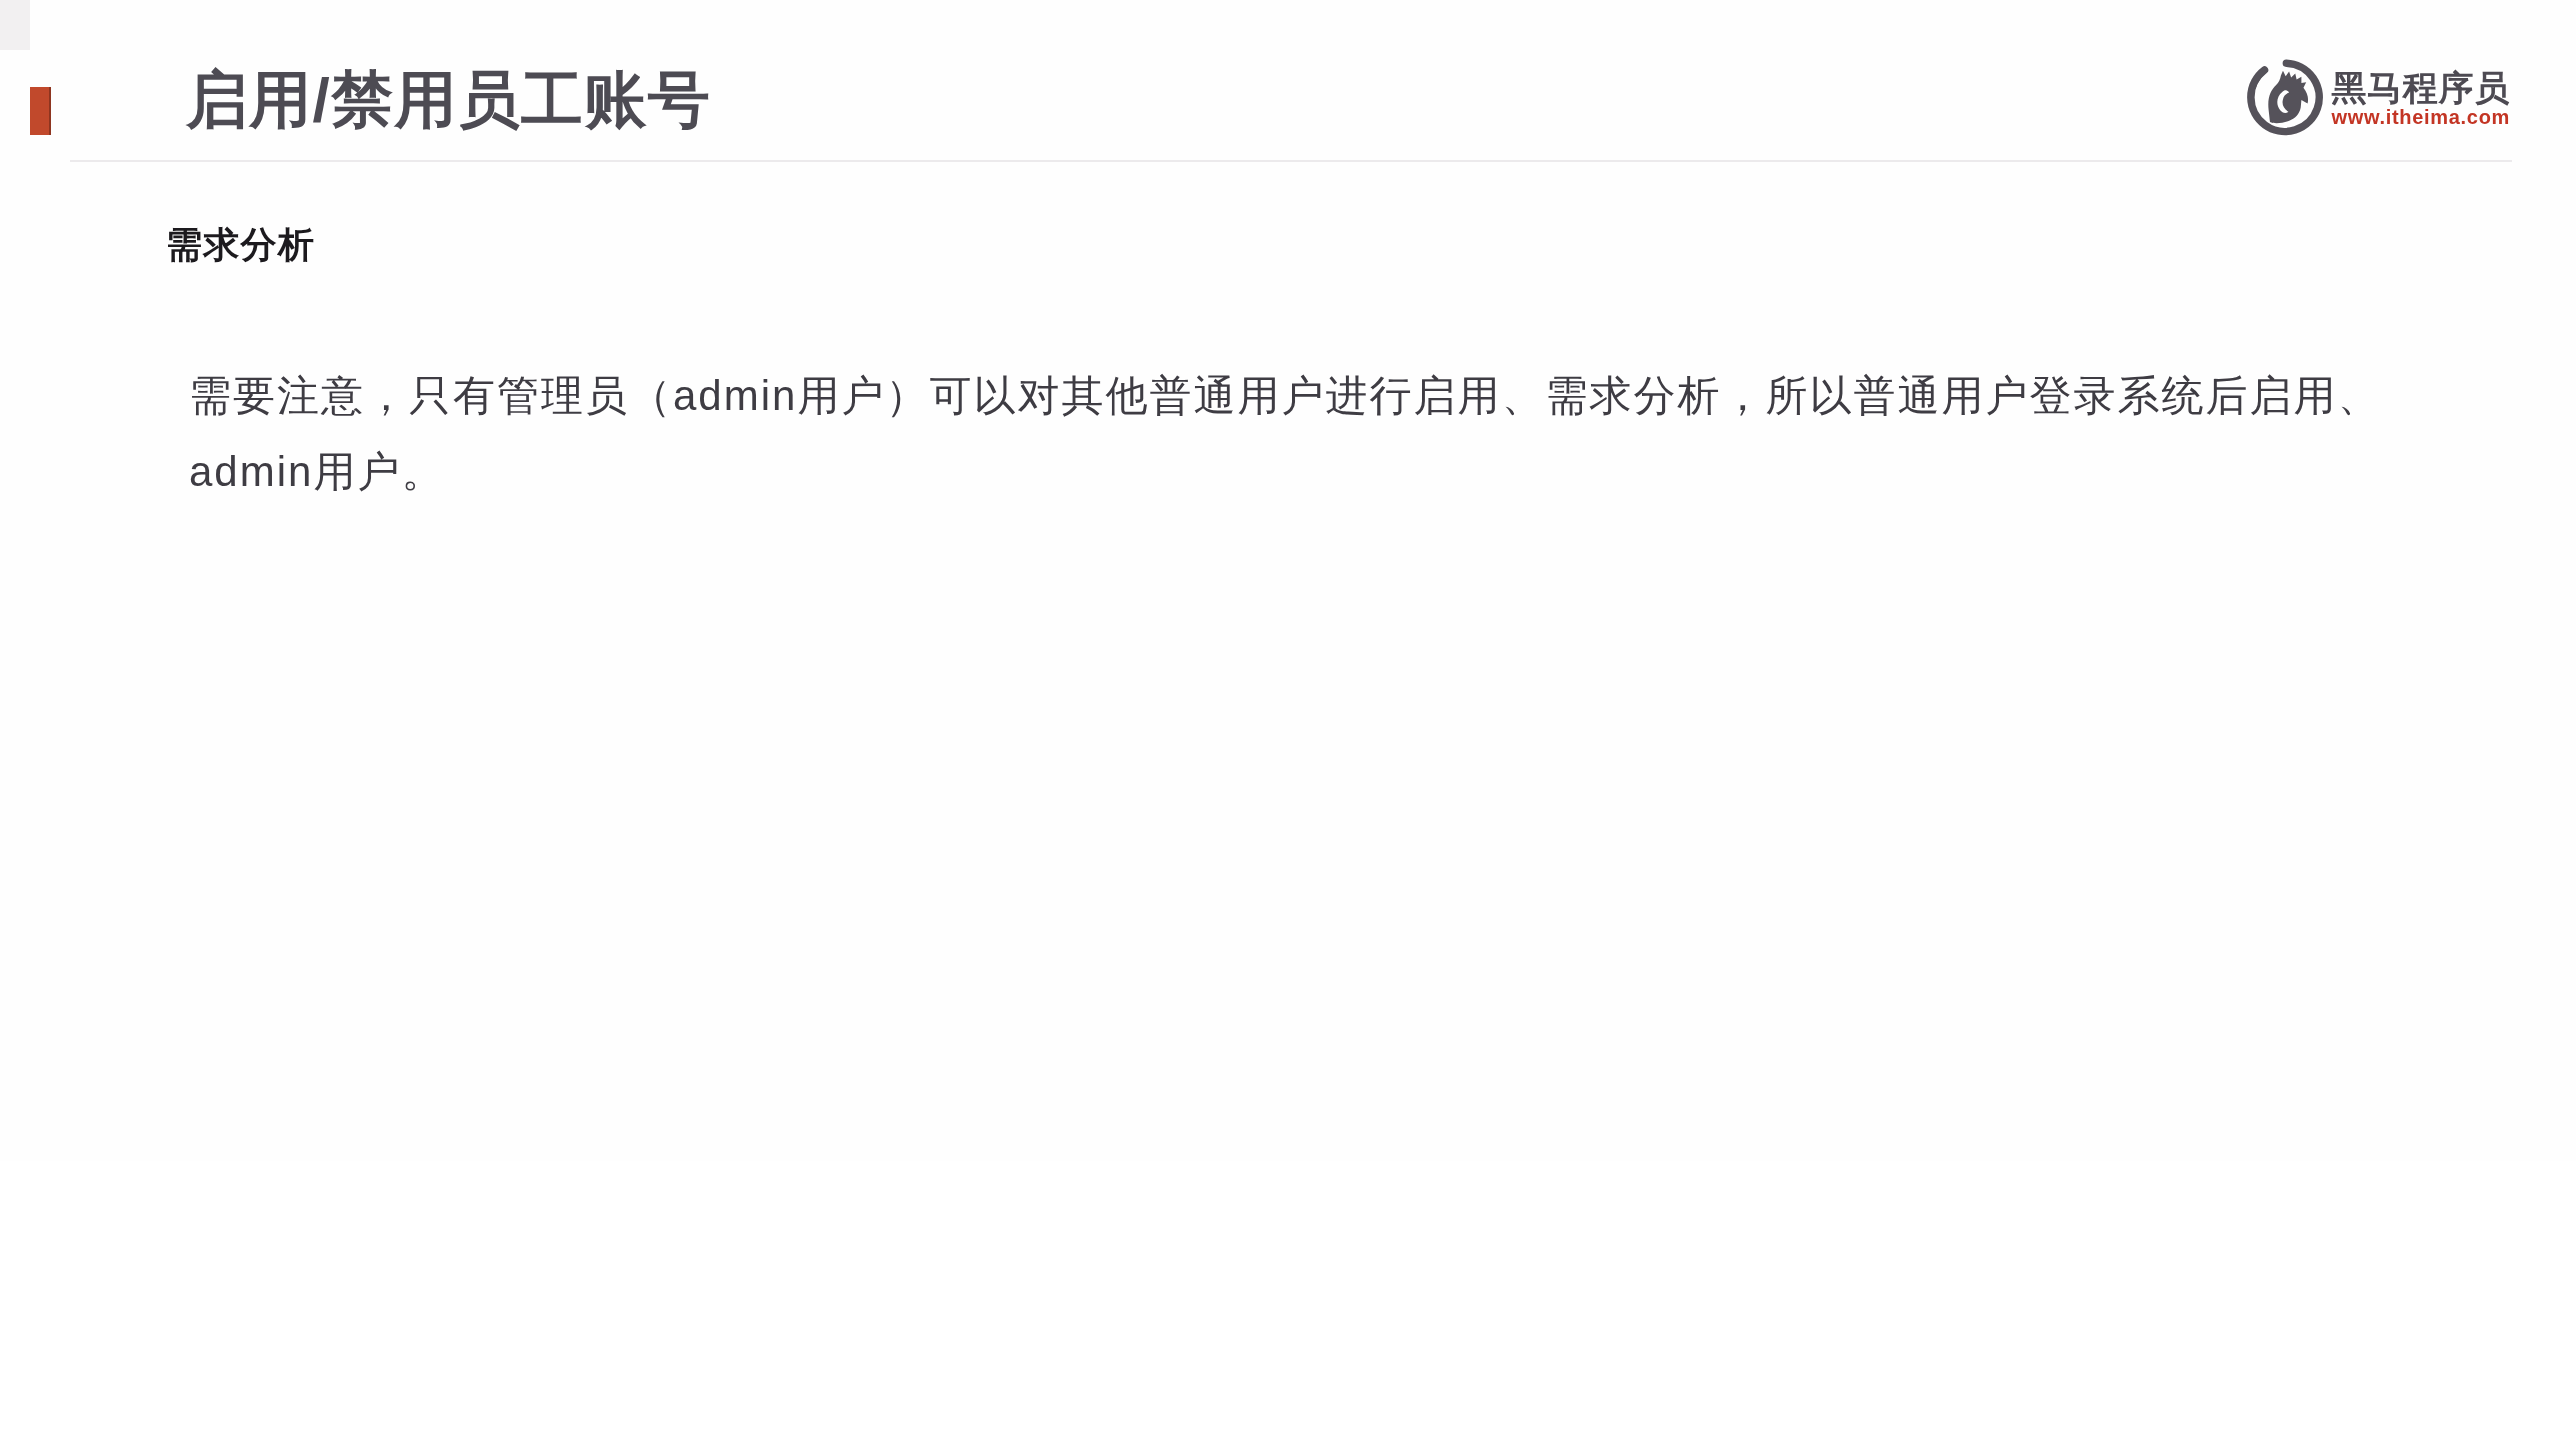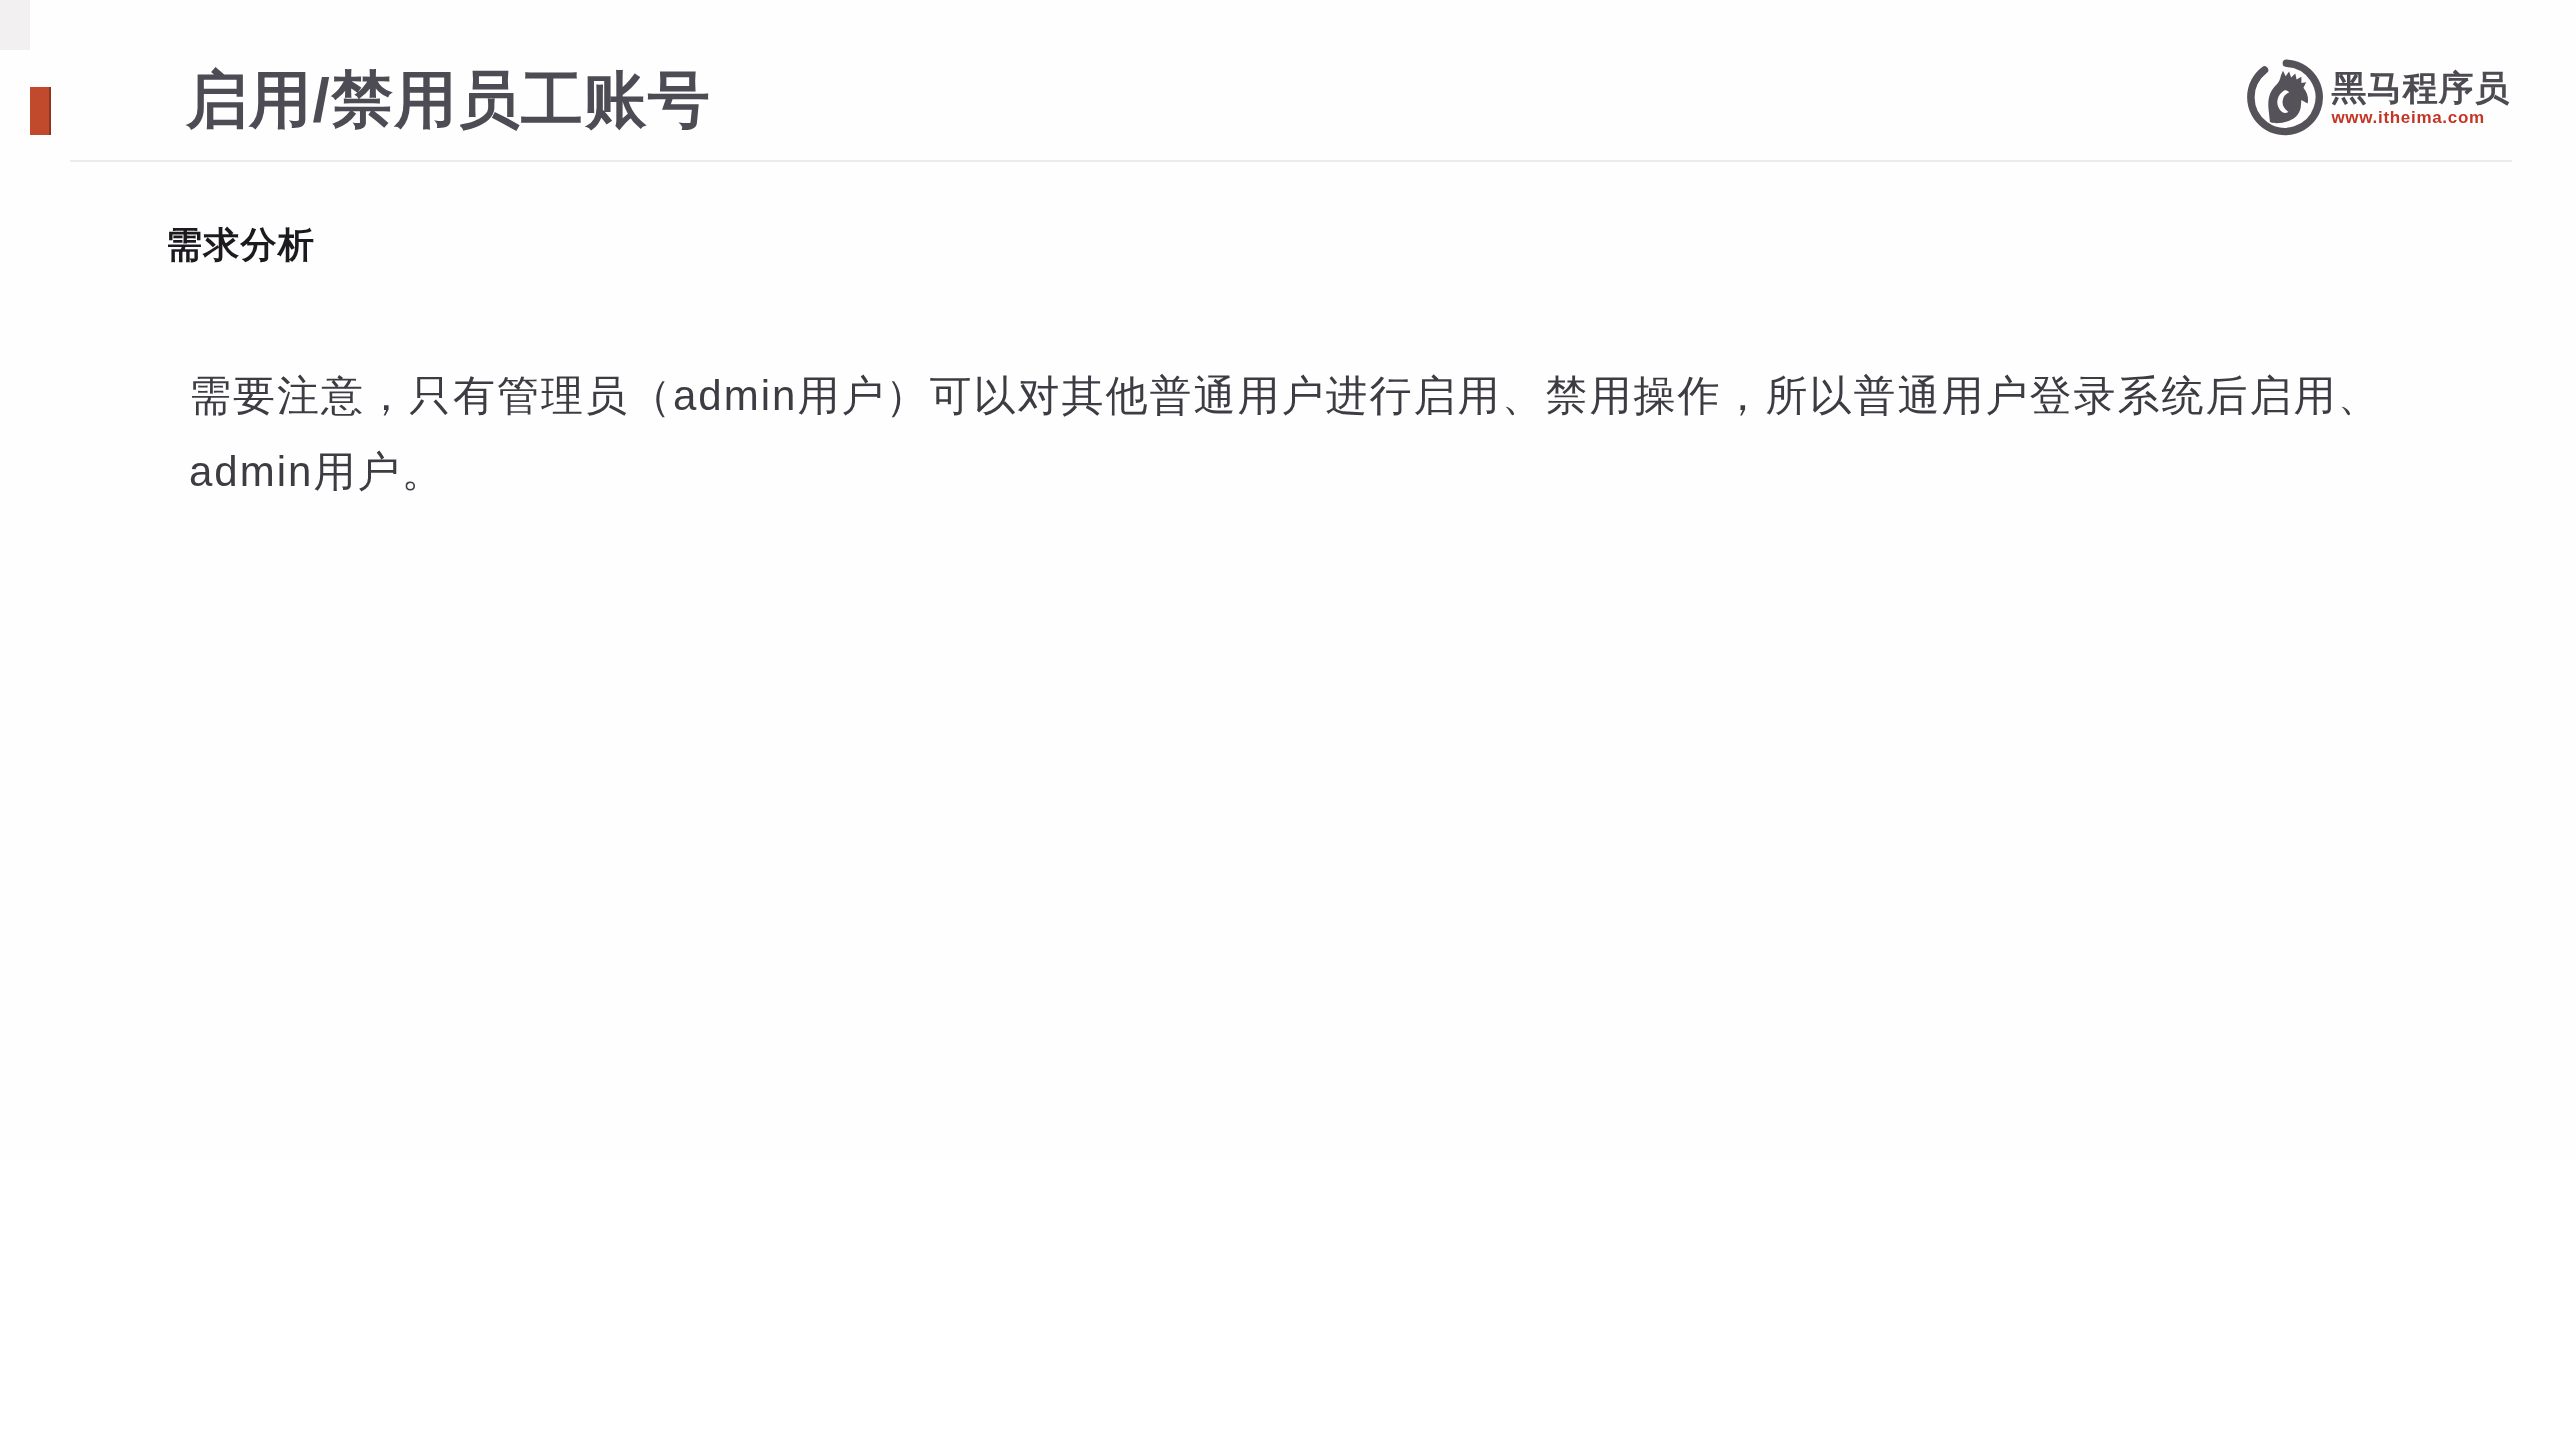--- a/index.html
+++ b/index.html
@@ -33,21 +33,21 @@
     position:absolute;left:2244px;top:55px;width:282px;height:87px;
     display:flex;align-items:flex-start;
   }
   .logo svg{width:82px;height:82px;flex:0 0 auto;}
   .logo-texts{margin-left:5.4px;padding-top:14.8px;}
   .logo-name{
     font-size:35px;font-weight:bold;color:#4d4a52;
     letter-spacing:0.7px;line-height:36px;white-space:nowrap;
   }
   .logo-url{
-    font-size:17px;font-weight:bold;color:#c33524;
+    font-size:20px;font-weight:bold;color:#c33524;
     letter-spacing:0.7px;line-height:23px;white-space:nowrap;
   }
   
   .section-heading{
     position:absolute;left:166px;top:216px;margin:0;
     font-size:36px;line-height:58px;font-weight:bold;color:#1c1a1e;
     letter-spacing:1.3px;white-space:nowrap;
   }
   .body-text{
     position:absolute;left:189px;top:358px;width:2294px;
@@ -99,21 +99,21 @@
       <path d="M56,54 C48,60 46,72 53,81 C56,85 62,86 65,83 C58,79 55,72 57,65 C58,60 61,57 66,55 C63,50 59,51 56,54 Z" fill="#ffffff"></path>
     </svg>
     <div class="logo-texts">
       <div class="logo-name">黑马程序员</div>
       <div class="logo-url">www.itheima.com</div>
     </div>
   </div>
 
   <h2 class="section-heading">需求分析</h2>
   <div class="body-text">
-    <div class="body-line">需要注意，只有管理员（admin用户）可以对其他普通用户进行启用、禁用操作，所以普通用户登录系统后启用、</div>
+    <div class="body-line">需要注意，只有管理员（admin用户）可以对其他普通用户进行启用、需求分析，所以普通用户登录系统后启用、</div>
     <div class="body-line">admin用户。</div>
   </div>
 
   <div class="watermark-cn">黑马程序员</div>
   <div class="watermark-brand">bilibili</div>
 
   <div class="footer-left">
     <div class="tan"></div>
     <div class="brown"></div>
     <div class="red"></div>

